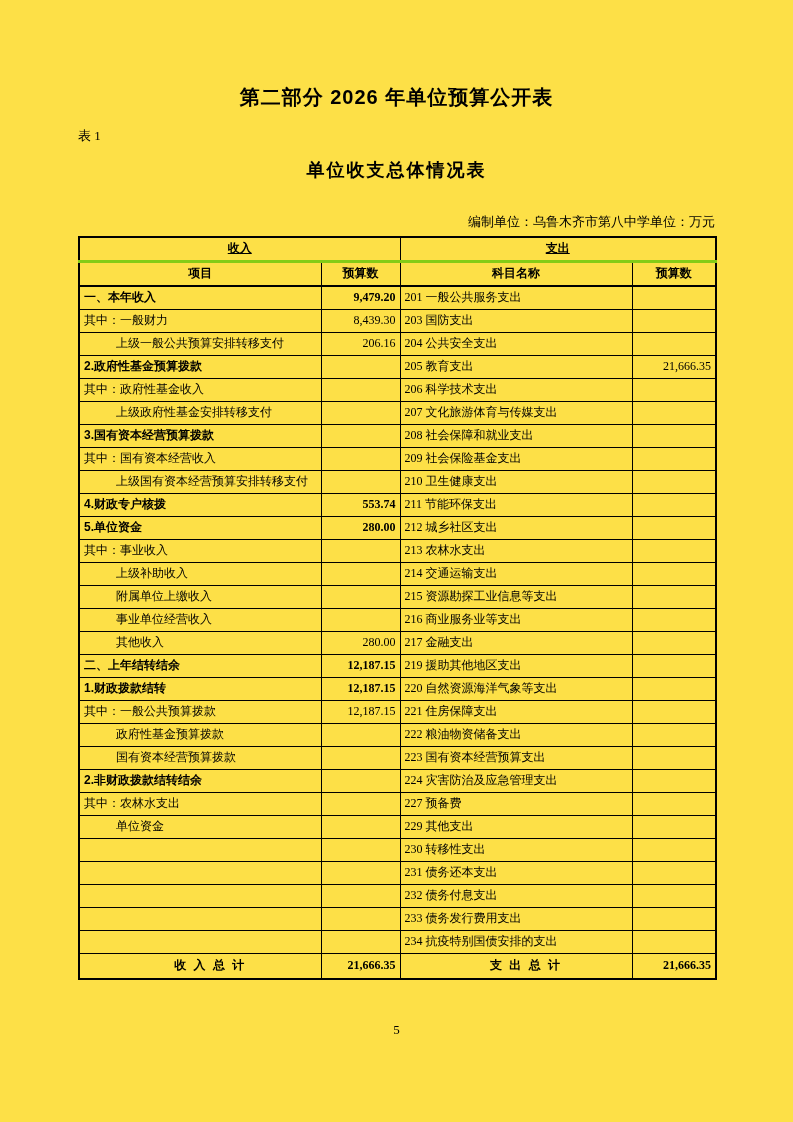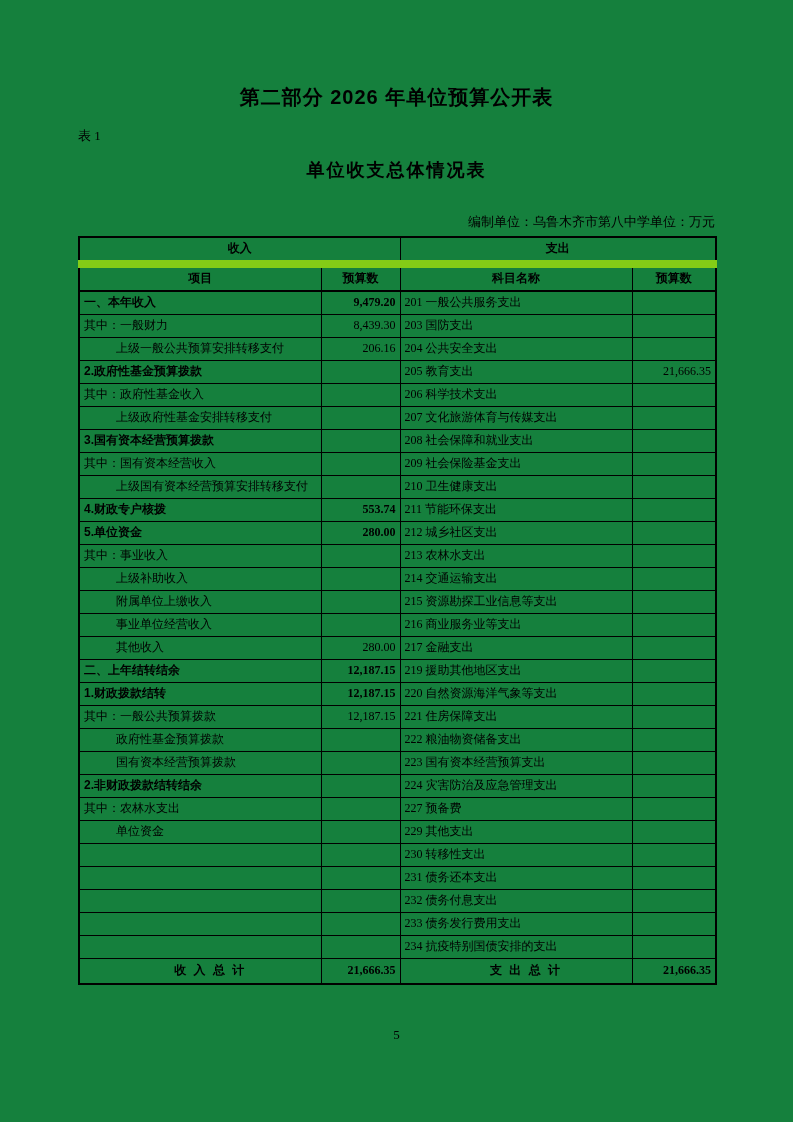--- a/index.html
+++ b/index.html
@@ -1,31 +1,31 @@
 <!DOCTYPE html>
 <html><head>
 <meta charset="utf-8">
 <style>
   html,body{margin:0;padding:0;background:#fff;}
   body{width:793px;height:1122px;color:#000;font-family:"Liberation Serif","DejaVu Serif",serif;}
-  .page{position:relative;width:793px;height:1122px;overflow:hidden;background:#15803d;}
+  .page{position:relative;width:793px;height:1122px;overflow:hidden;background:#fde047;}
   .part-title{margin:0;padding-top:84px;text-align:center;font-size:20px;
     font-family:"Liberation Sans","DejaVu Sans",sans-serif;font-weight:700;letter-spacing:1px;}
   .table-label{margin:16px 0 0 78px;font-size:13px;}
   .table-title{margin:13px 0 16px;text-align:center;font-size:18px;
     font-family:"Liberation Sans","DejaVu Sans",sans-serif;font-weight:700;letter-spacing:2px;}
   .meta{width:637px;margin:31px 0 5px 78px;display:flex;justify-content:flex-end;
     align-items:flex-end;font-size:13px;}
   table.budget{margin-left:78px;width:637px;border-collapse:collapse;table-layout:fixed;
     border:2px solid #000;}
   table.budget th,table.budget td{border:1px solid #000;font-size:12px;padding:0 4px;
     height:22px;line-height:1.1;overflow:hidden;white-space:nowrap;vertical-align:middle;}
   thead th{font-family:"Liberation Sans","DejaVu Sans",sans-serif;font-weight:700;
     text-align:center;font-size:13px;height:21px;}
-  tr.group th{border-bottom:8px solid #84cc16;}
+  tr.group th{border-bottom:3px solid #84cc16;text-decoration:underline;}
   tr.cols th{border-bottom:2px solid #000;}
   td.num{text-align:right;}
   .b{font-family:"Liberation Sans","DejaVu Sans",sans-serif;font-weight:700;}
   .nb{font-weight:700;}
   .ind{padding-left:36px !important;}
   tr.total td{font-weight:700;height:24px;padding-left:24px;}
   tr.total td.lbl{font-family:"Liberation Sans","DejaVu Sans",sans-serif;text-align:center;
     letter-spacing:2px;}
   .page-num{text-align:center;margin-top:42px;font-size:13px;}
 </style>

